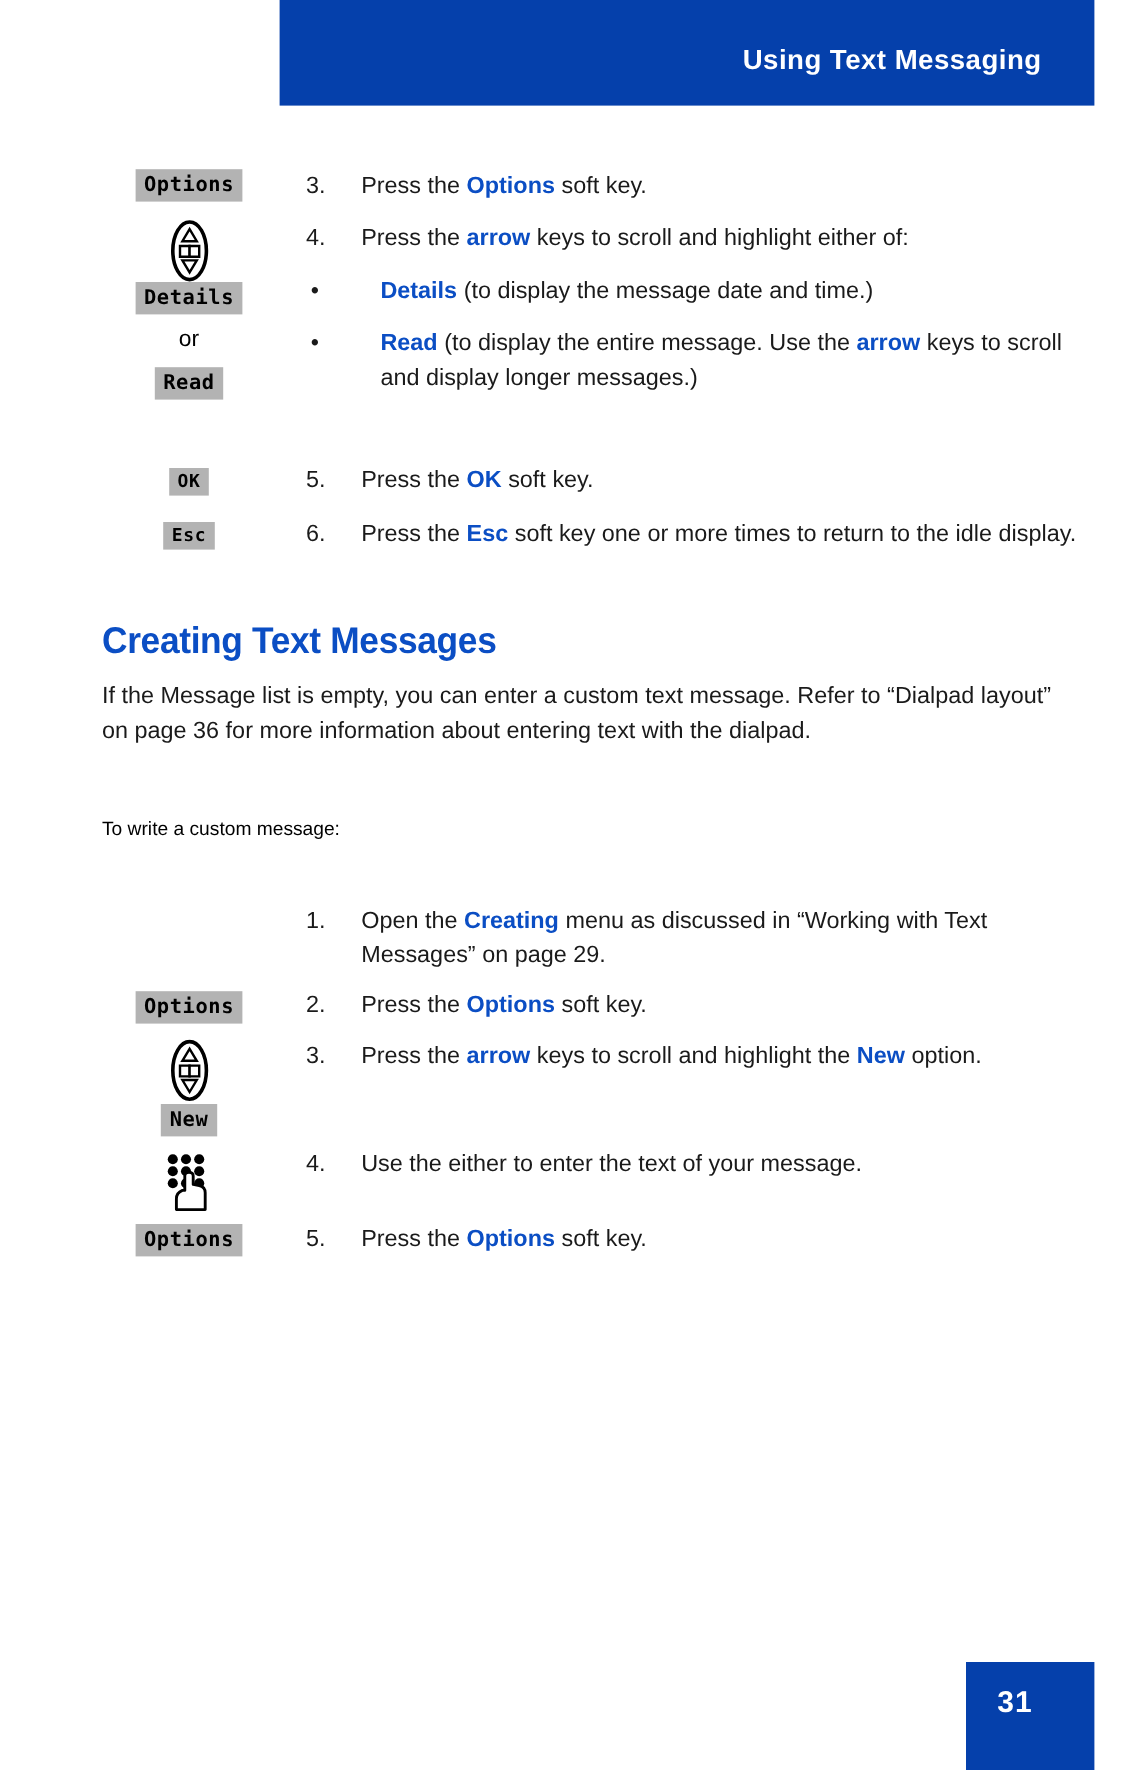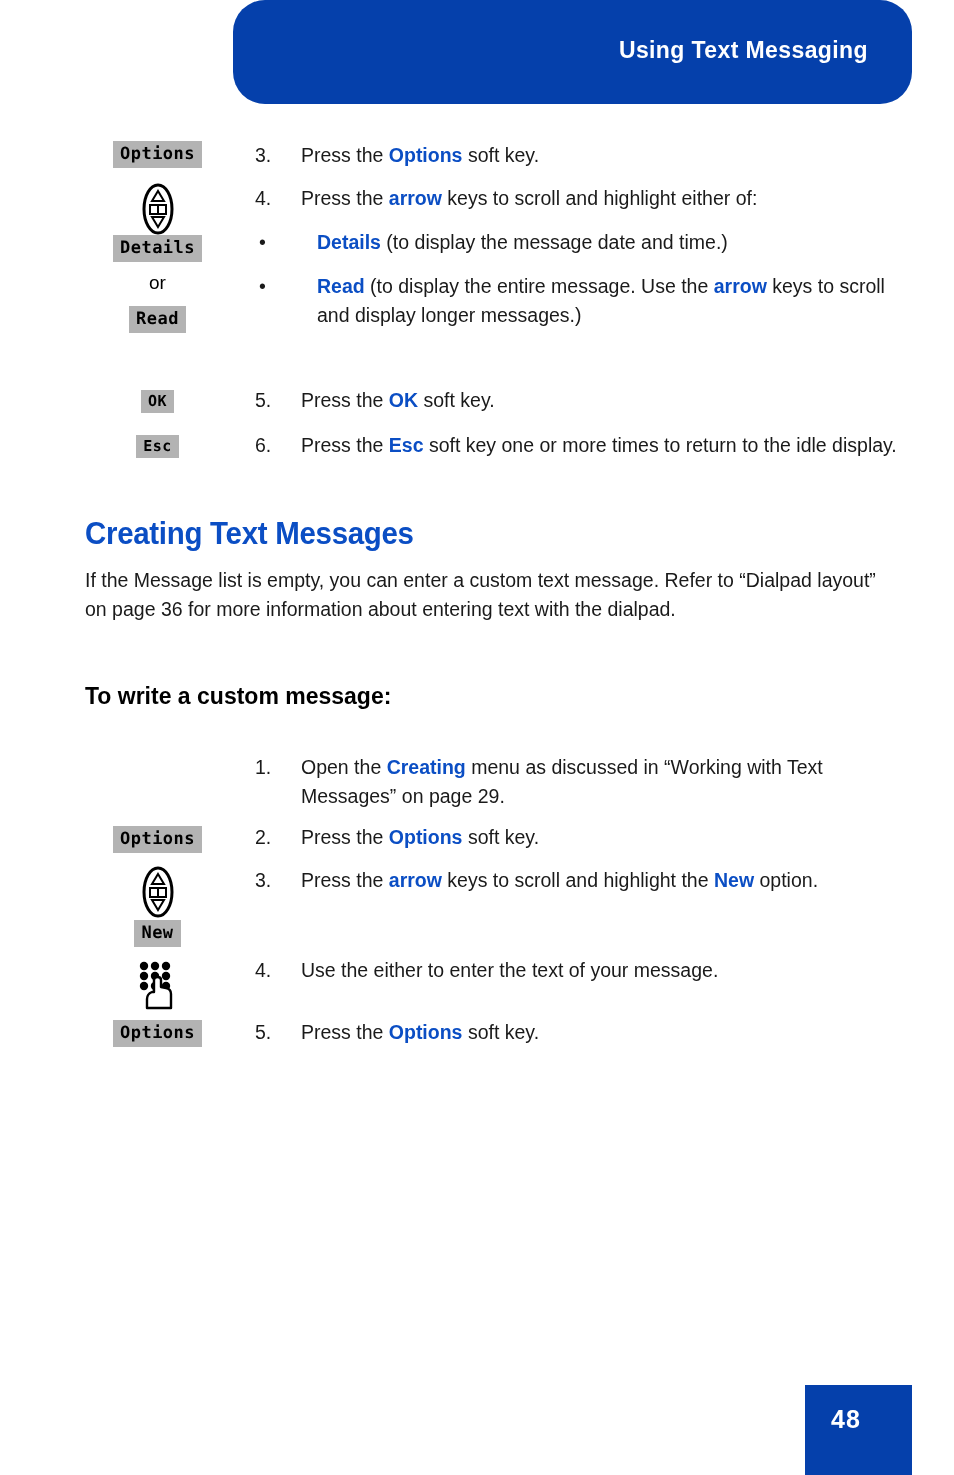--- a/index.html
+++ b/index.html
@@ -15,23 +15,22 @@
     color: #000000;
     overflow: hidden;
   }
 
   
   .header-banner {
     position: absolute;
     left: 233px;
     top: 0;
     width: 679px;
-    height: 104px;
+    height: 88px;
     background: #0540ab;
-    border-radius: 32px;
   }
   .header-title {
     position: absolute;
     right: 44px;
     top: 50px;
     transform: translateY(-50%);
     color: #ffffff;
     font-size: 23px;
     font-weight: bold;
     letter-spacing: 0.4px;
@@ -141,22 +140,22 @@
     position: absolute;
     left: 85px;
     width: 800px;
     font-size: 19.5px;
     line-height: 29px;
     color: #1a1a1a;
   }
   .subhead {
     position: absolute;
     left: 85px;
-    font-size: 23px;
-    font-weight: bold;
+    font-size: 16px;
+    font-weight: normal;
     color: #000000;
   }
 
   
   .footer-box {
     position: absolute;
     left: 805px;
     top: 1385px;
     width: 107px;
     height: 90px;
@@ -313,14 +312,14 @@
   </div>
 
   <div class="step" style="top:1018px;">
     <span class="num">5.</span>
     <span class="txt">Press the <b class="kw">Options</b> soft key.</span>
   </div>
 
 </div>
 
 <div class="footer-box">
-  <div class="footer-num">48</div>
+  <div class="footer-num">31</div>
 </div>
 
 </body></html>

